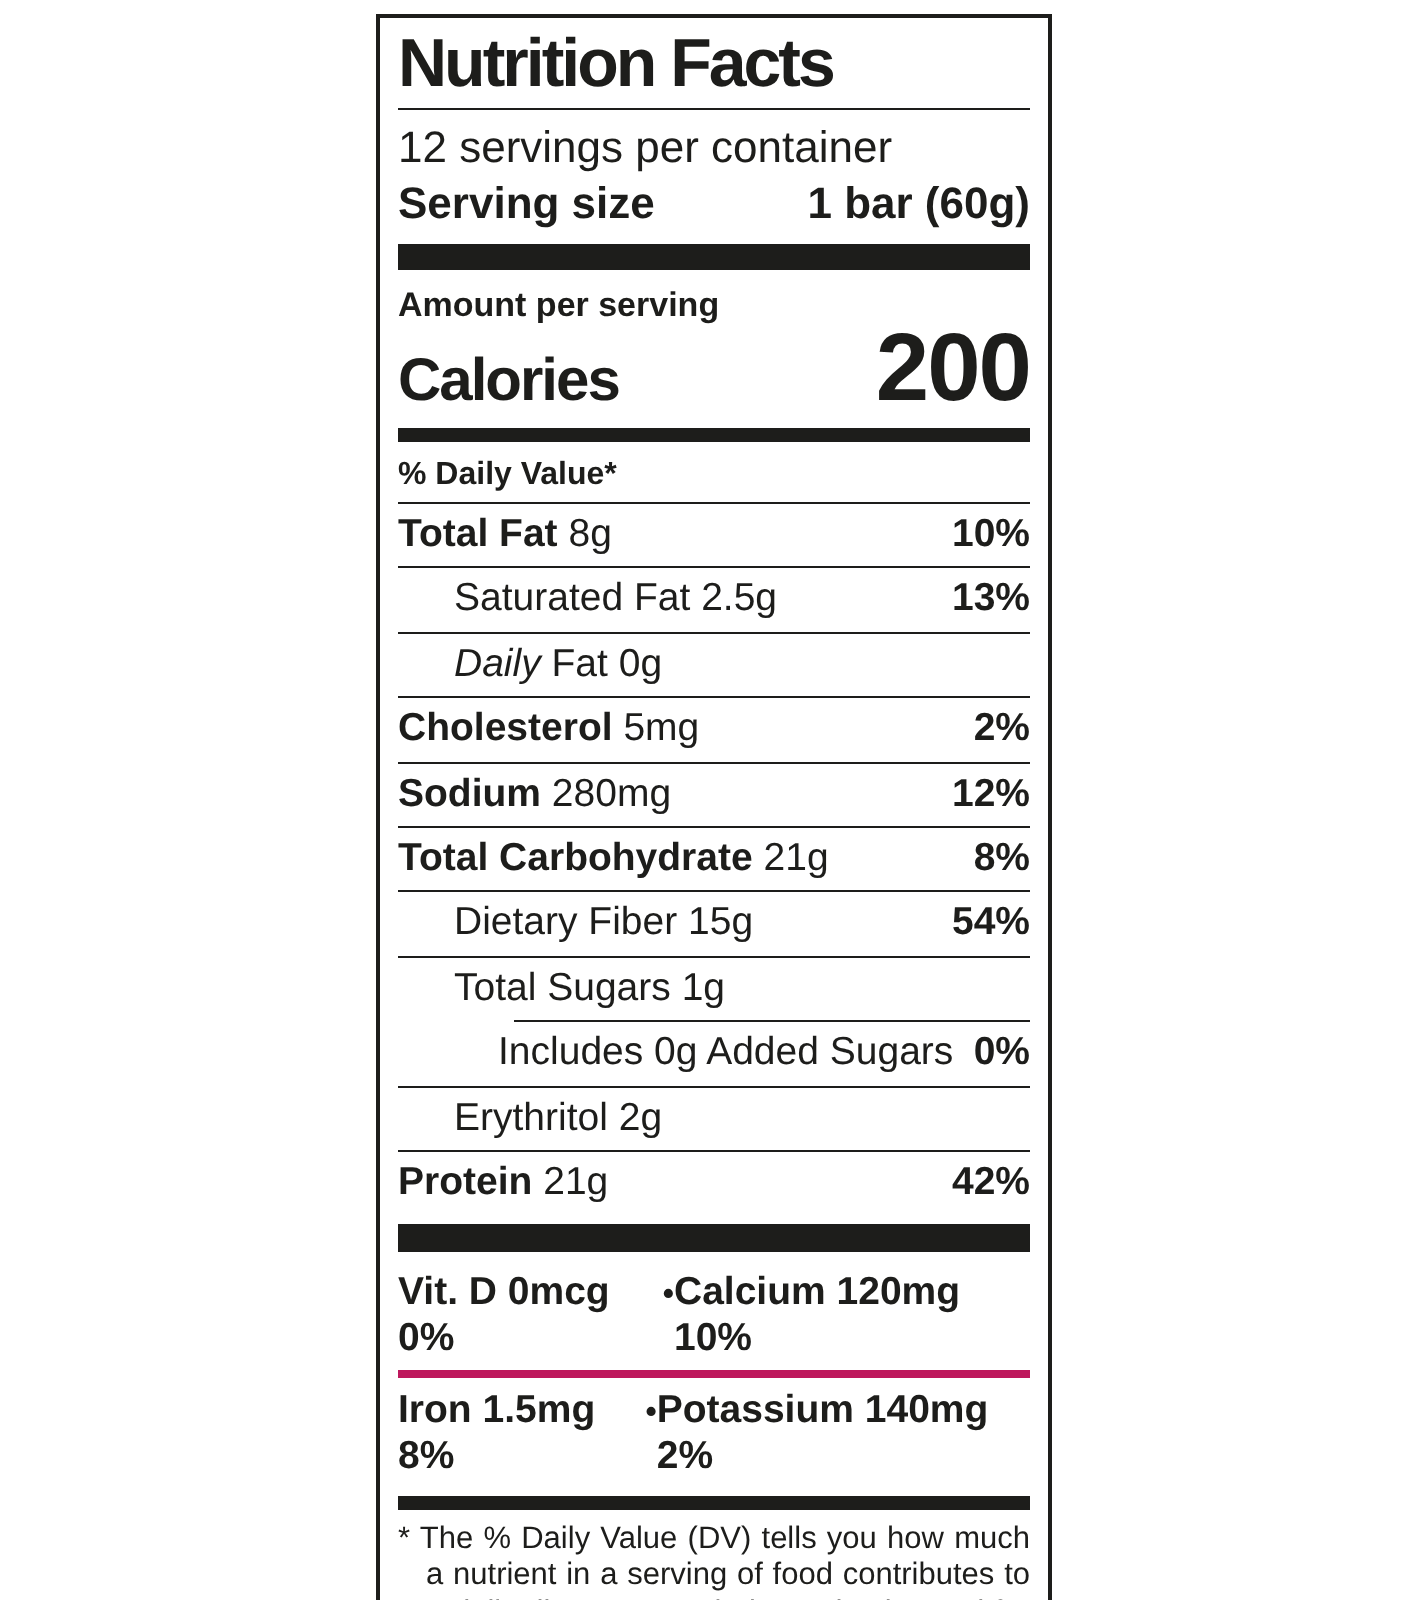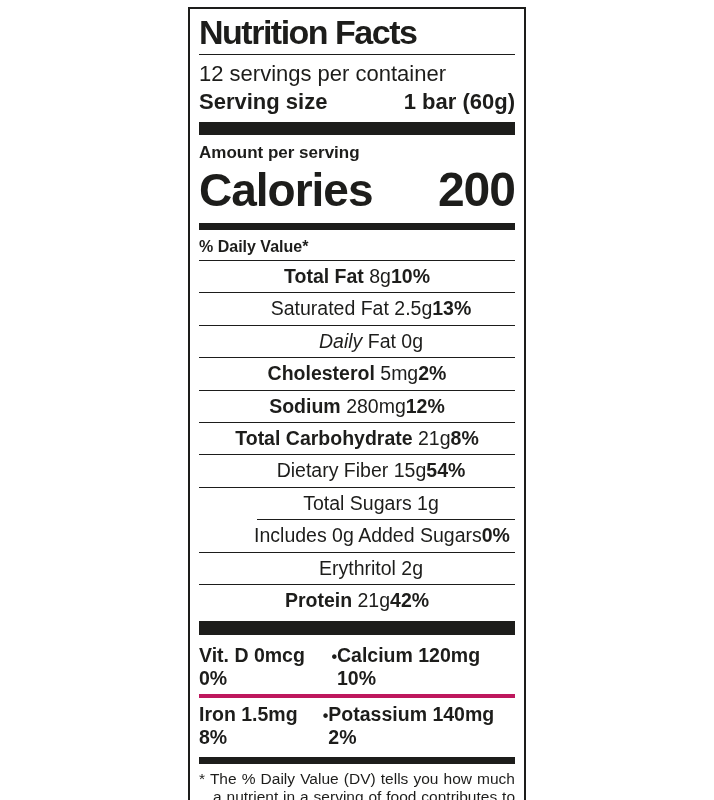--- a/index.html
+++ b/index.html
@@ -65,39 +65,39 @@
     font-weight: bold;
     padding-top: 3px;
   }
   .calories-row {
     display: flex;
     justify-content: space-between;
     align-items: baseline;
     padding: 0 0 2px 0;
   }
   .calories-word {
-    font-size: 46px;
+    font-size: 30px;
     font-weight: bold;
     letter-spacing: -1px;
   }
   .calories-value {
     font-size: 48px;
     font-weight: bold;
     letter-spacing: -1px;
     line-height: 0.9;
   }
   .dv-header {
     text-align: left;
     font-size: 16px;
     font-weight: bold;
     padding: 5px 0 4px 0;
   }
   .row {
     display: flex;
-    justify-content: center;
+    justify-content: space-between;
     align-items: baseline;
     border-top: 1px solid #1d1d1b;
     font-size: 19.5px;
     line-height: 1.2;
     padding: 4px 0 4px 0;
   }
   .row.no-top { border-top: none; }
   .row .left { }
   .nm-bold { font-weight: bold; }
   .nm-italic { font-style: italic; }

